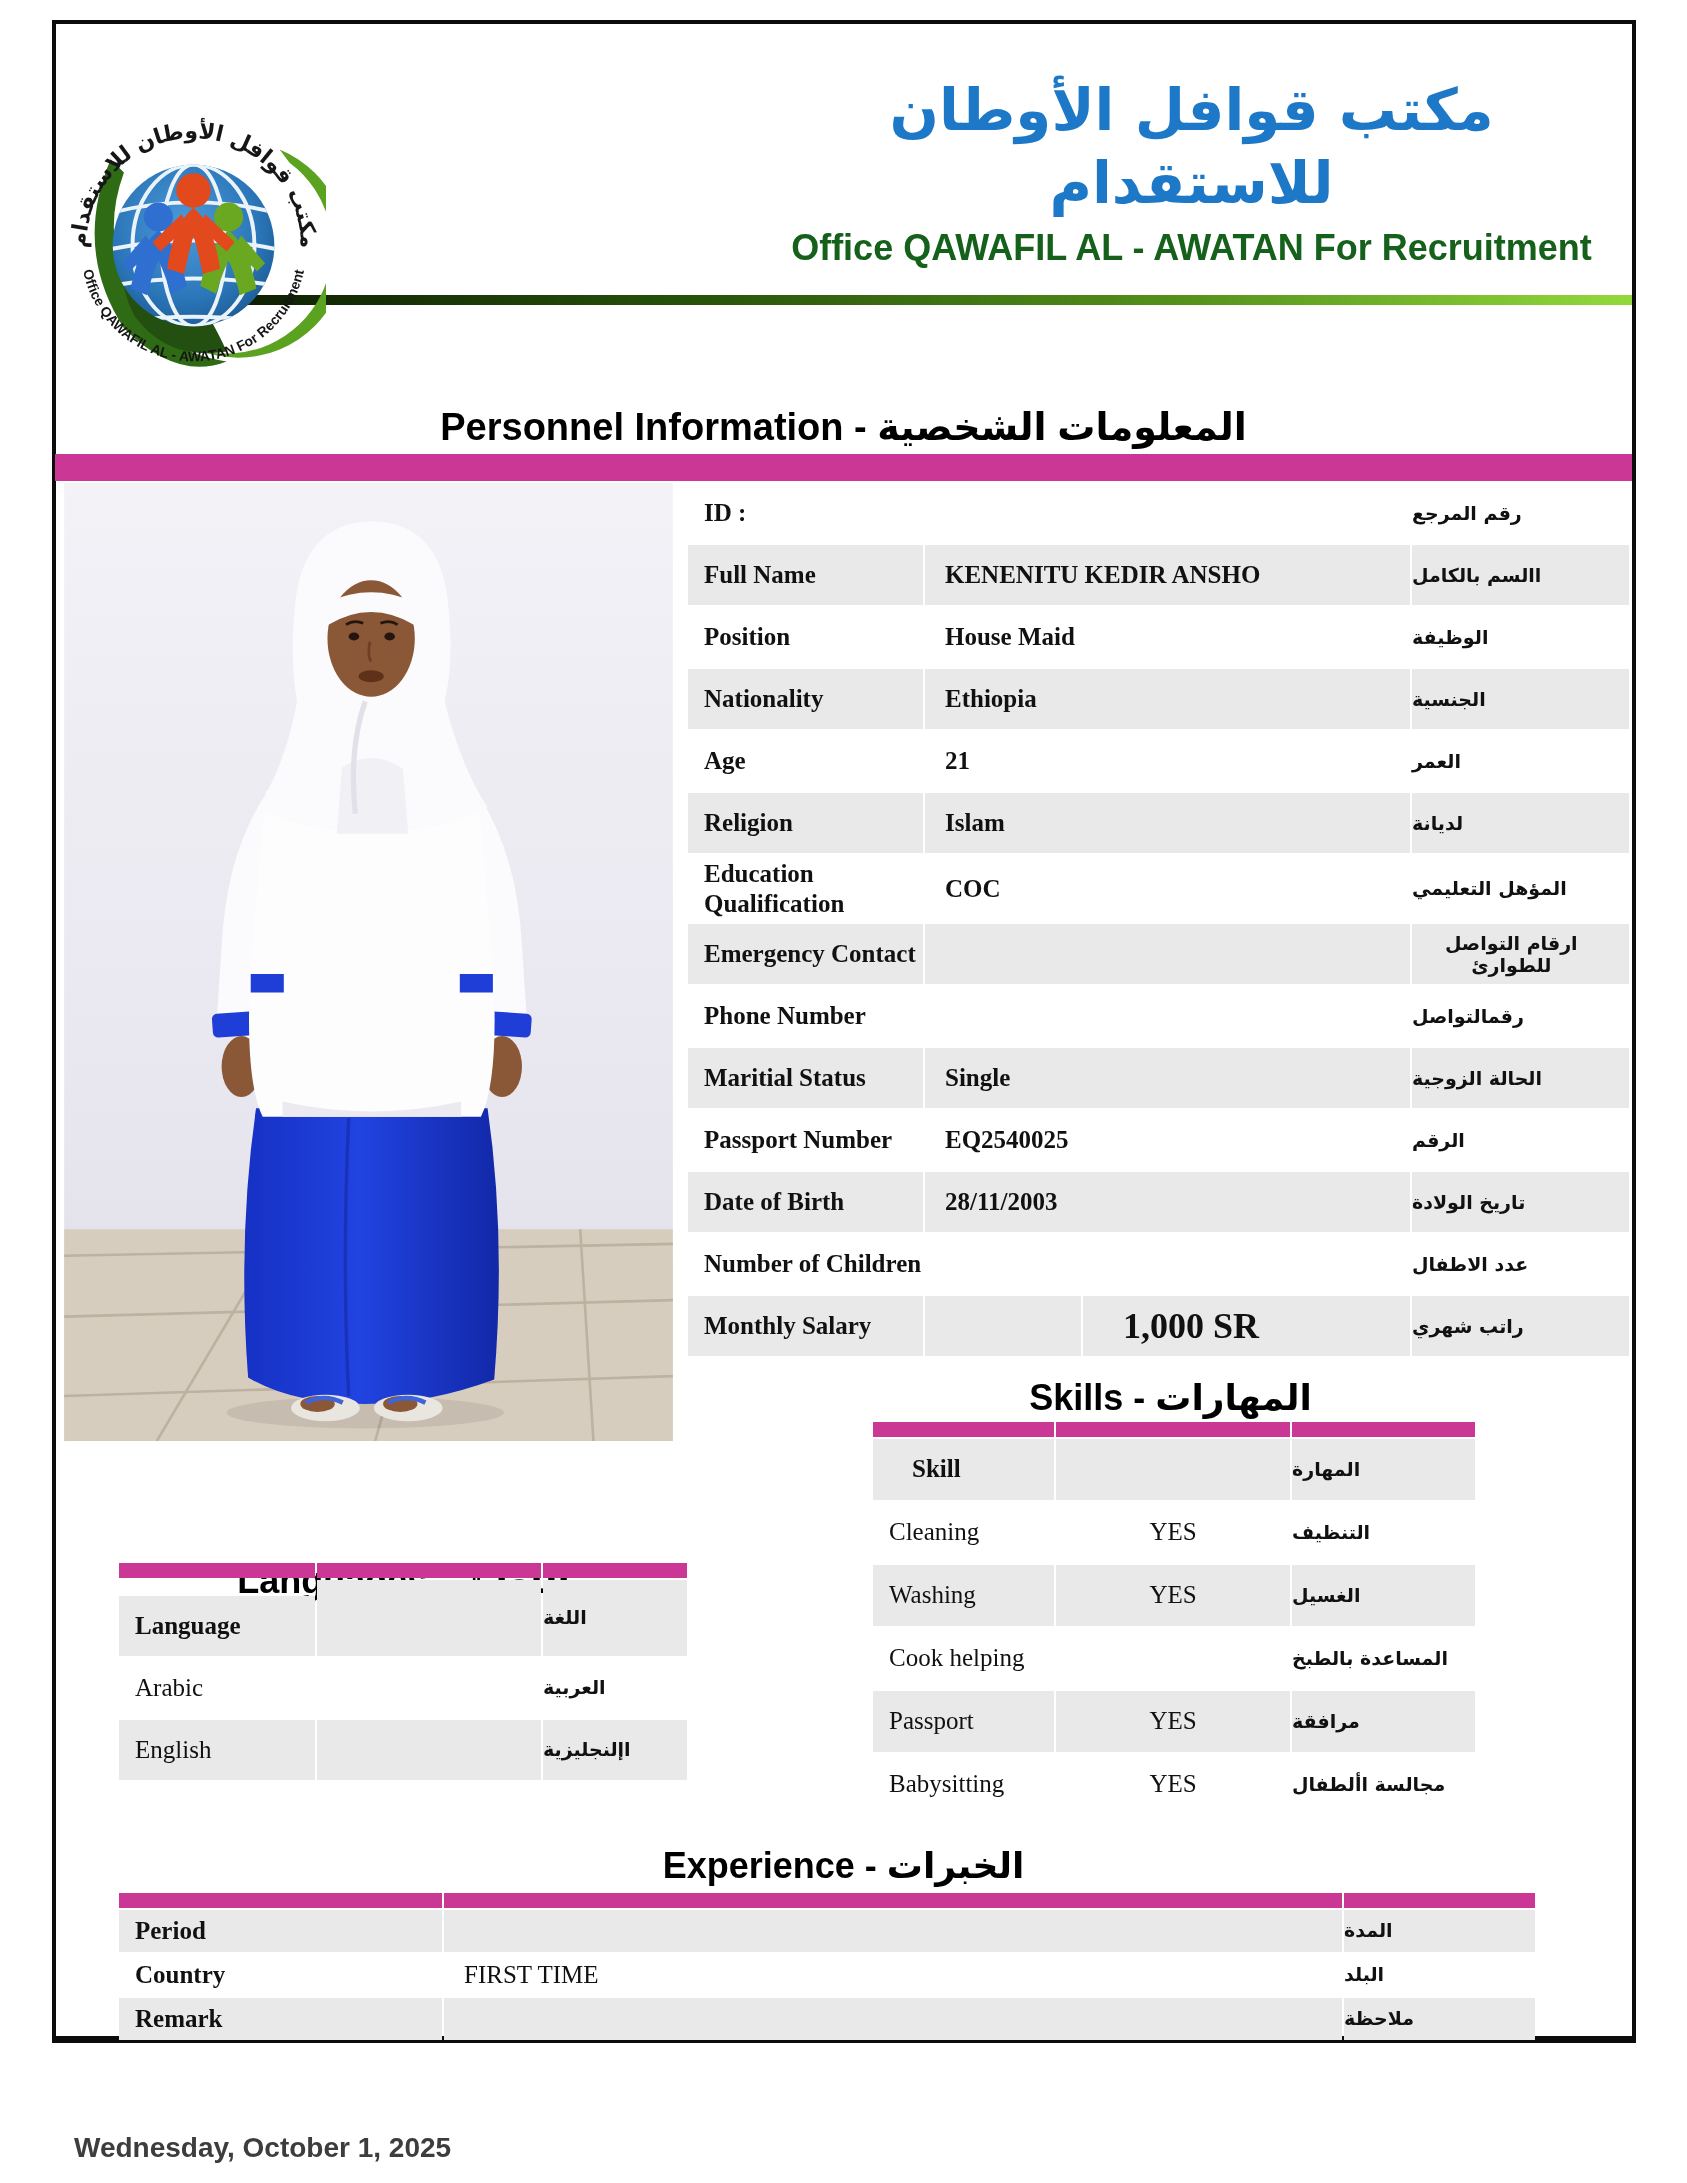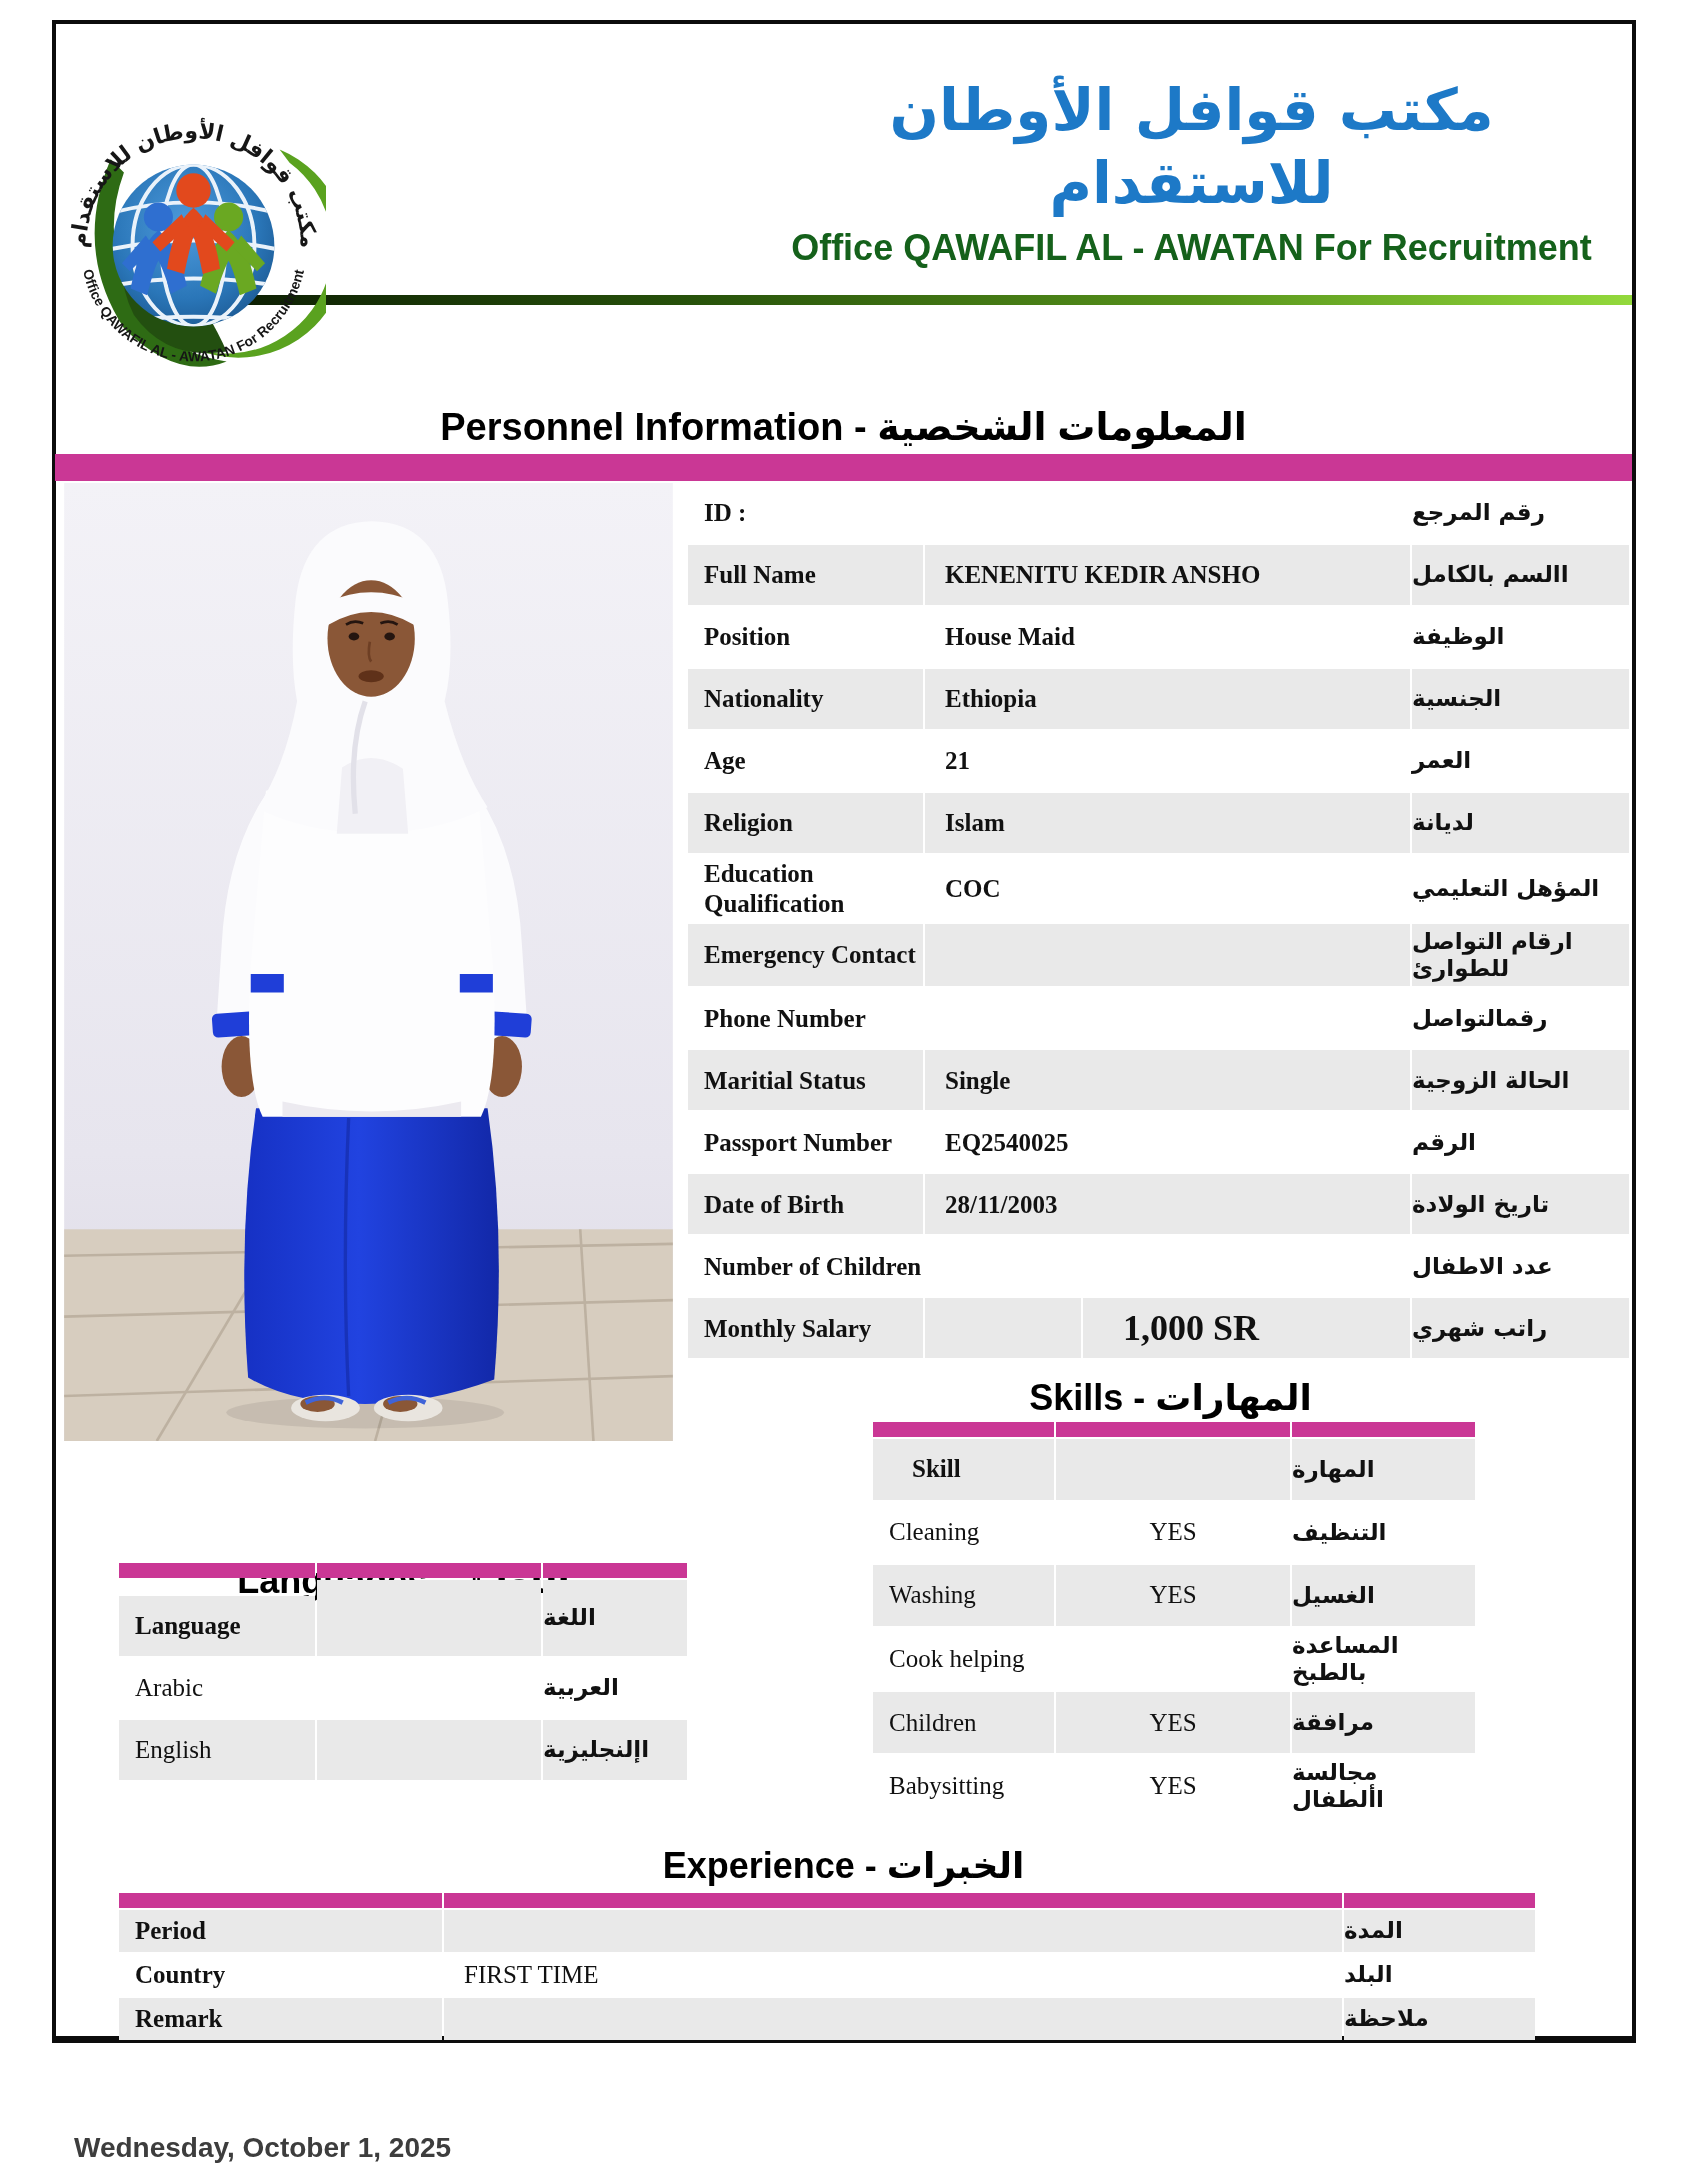--- a/index.html
+++ b/index.html
@@ -38,21 +38,21 @@
   .photo svg { display:block; width:100%; height:100%; }
 
   
   .tbl { position:absolute; }
   .t-row, .t-bar { display:grid; column-gap:2px; margin-bottom:2px; }
   .t-bar i { display:block; height:14.6px; background:#ca3795; }
   .cell { display:flex; align-items:center; font-size:25px; line-height:1.18; padding:4px 0; }
   .c-label { padding-left:16px; }
   .c-value { padding-left:20px; }
   .c-ar { justify-content:flex-end; padding-right:18.5px; direction:rtl;
-          font-family:"DejaVu Sans",sans-serif; font-weight:bold; font-size:23px; text-align:left; }
+          font-family:"DejaVu Sans",sans-serif; font-weight:bold; font-size:19px; text-align:center; }
 
   
   .info-table { left:688px; top:483px; width:941px; }
   .info-table .t-row { grid-template-columns:235px 485px 217px; }
   .info-table .cell { min-height:60px; }
   .info-table .c-label, .info-table .c-value { font-weight:bold; }
   .info-table .t-row:nth-child(odd)  .cell { background-color:#ffffff; }
   .info-table .t-row:nth-child(even) .cell { background-color:#e9e9e9; }
   .info-table .t-row:nth-child(14) .c-value { font-size:36px; padding-left:198px;
       background-image:linear-gradient(#fff,#fff); background-repeat:no-repeat;
@@ -337,21 +337,21 @@
         <div class="cell c-ar">الغسيل</div>
       </div>
 
       <div class="t-row">
         <div class="cell c-label">Cook helping</div>
         <div class="cell c-value"></div>
         <div class="cell c-ar">المساعدة بالطبخ</div>
       </div>
 
       <div class="t-row">
-        <div class="cell c-label">Children</div>
+        <div class="cell c-label">Passport</div>
         <div class="cell c-value">YES</div>
         <div class="cell c-ar">مرافقة</div>
       </div>
 
       <div class="t-row">
         <div class="cell c-label">Babysitting</div>
         <div class="cell c-value">YES</div>
         <div class="cell c-ar">مجالسة األطفال</div>
       </div>
 

